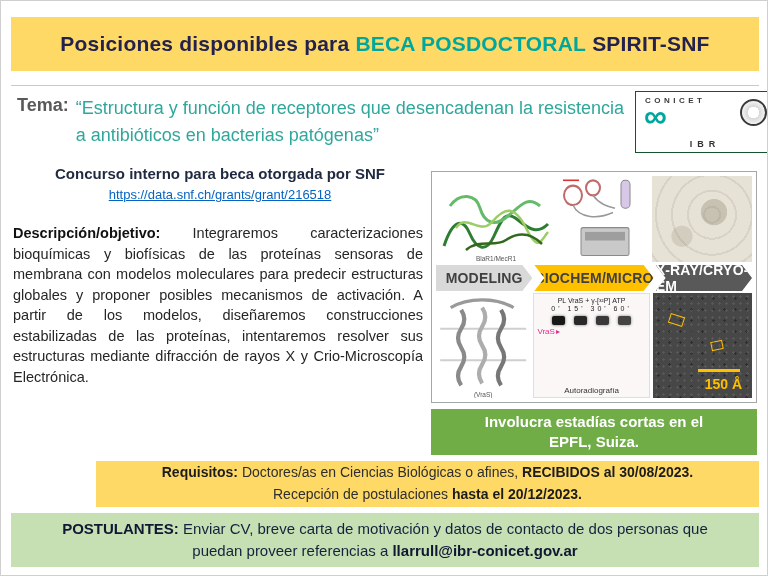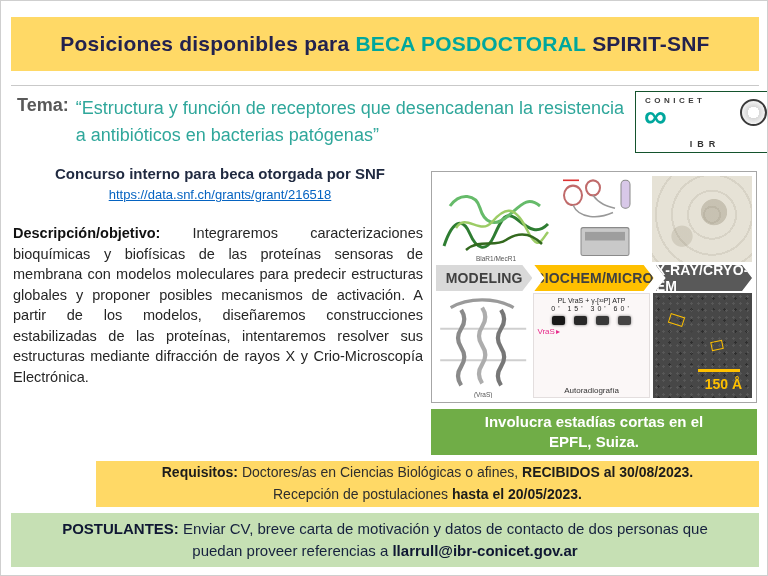--- a/index.html
+++ b/index.html
@@ -202,20 +202,20 @@
         <span class="em-bar"></span>
         <span class="em-scale">150 Å</span>
       </div>
     </div>
   </div>
 
   <div class="epfl">Involucra estadías cortas en el EPFL, Suiza.</div>
 
   <div class="requisitos">
     <div><b>Requisitos: </b><span>Doctores/as en Ciencias Biológicas o afines, </span><b>RECIBIDOS al 30/08/2023.</b></div>
-    <div><span>Recepción de postulaciones </span><b>hasta el 20/05/2023.</b></div>
+    <div><span>Recepción de postulaciones </span><b>hasta el 20/12/2023.</b></div>
   </div>
 
   <div class="postulantes">
     <div><b>POSTULANTES: </b><span>Enviar CV, breve carta de motivación y datos de contacto de dos personas que puedan proveer referencias a </span><b>llarrull@ibr-conicet.gov.ar</b></div>
   </div>
 
 </div>
 
 </body></html>

